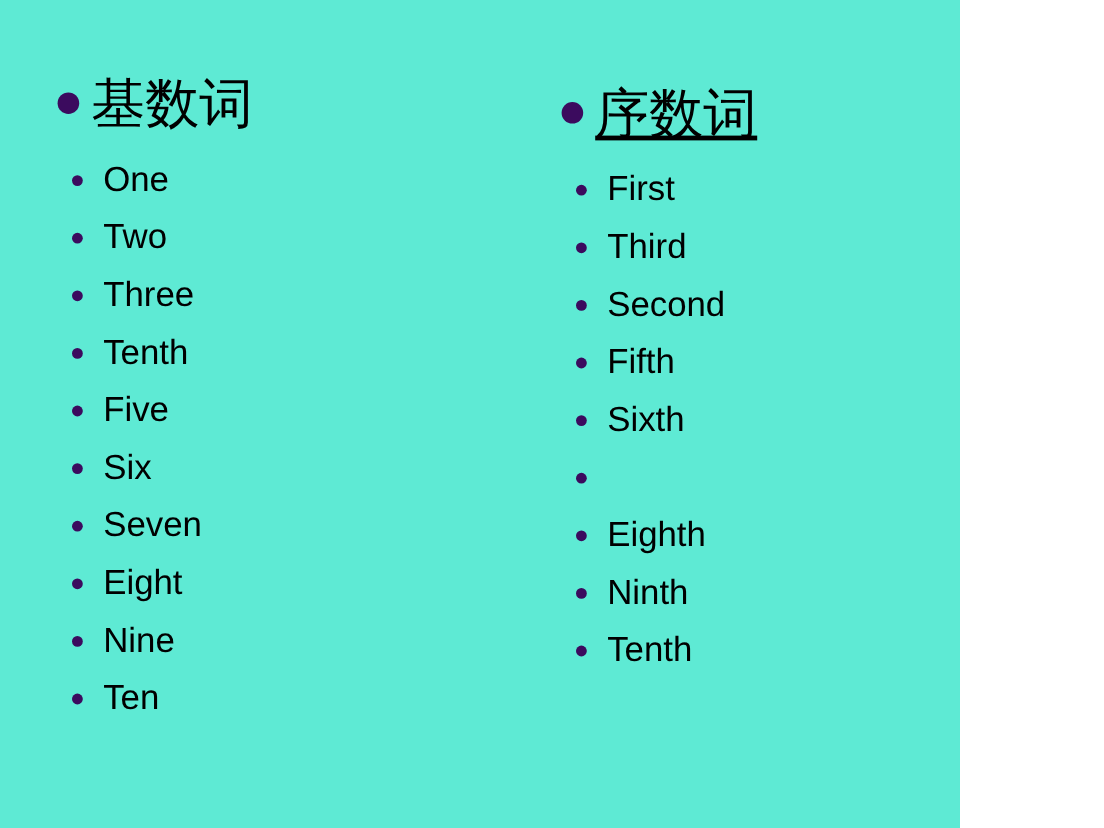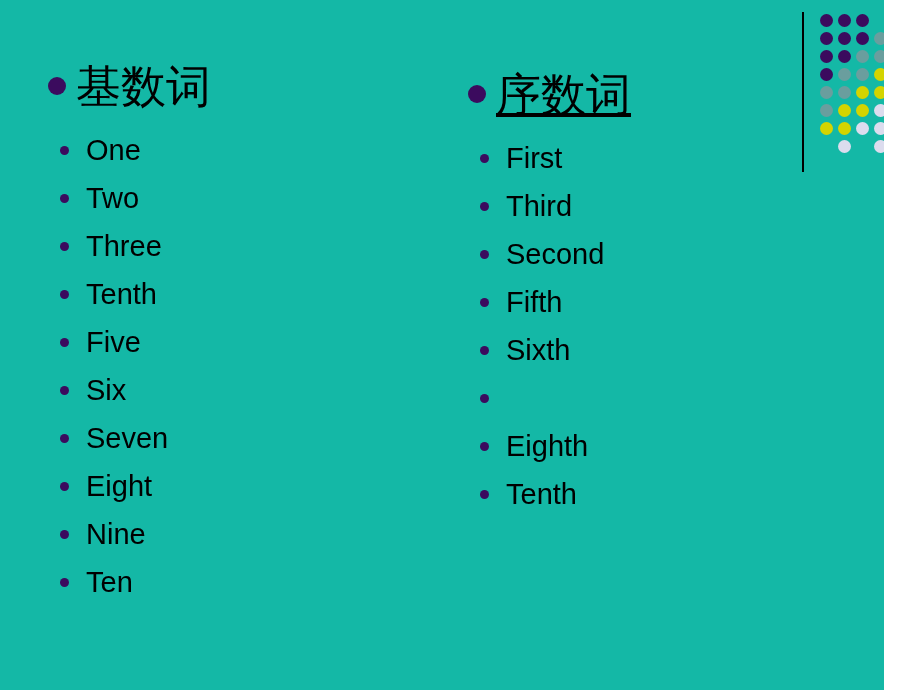--- a/index.html
+++ b/index.html
@@ -5,23 +5,23 @@
   html, body {
     margin: 0;
     padding: 0;
     background: #ffffff;
   }
   body {
     font-family: "Liberation Sans", sans-serif;
   }
   #slide {
     position: relative;
-    width: 884px;
+    width: 800px;
     height: 690px;
-    background: #14b8a6;
+    background: #5eead4;
     overflow: hidden;
   }
 
   
   #decor {
     position: absolute;
     left: 796px;
     top: 0px;
     width: 124px;
     height: 180px;
@@ -221,18 +221,22 @@
         </li>
         <li class="item">
           <span class="item-bullet"></span>
         </li>
         <li class="item">
           <span class="item-bullet"></span>
           <span class="item-text">Eighth</span>
         </li>
         <li class="item">
           <span class="item-bullet"></span>
+          <span class="item-text">Ninth</span>
+        </li>
+        <li class="item">
+          <span class="item-bullet"></span>
           <span class="item-text">Tenth</span>
         </li>
       </ul>
   </div>
 
 </div>
 
 </body></html>

